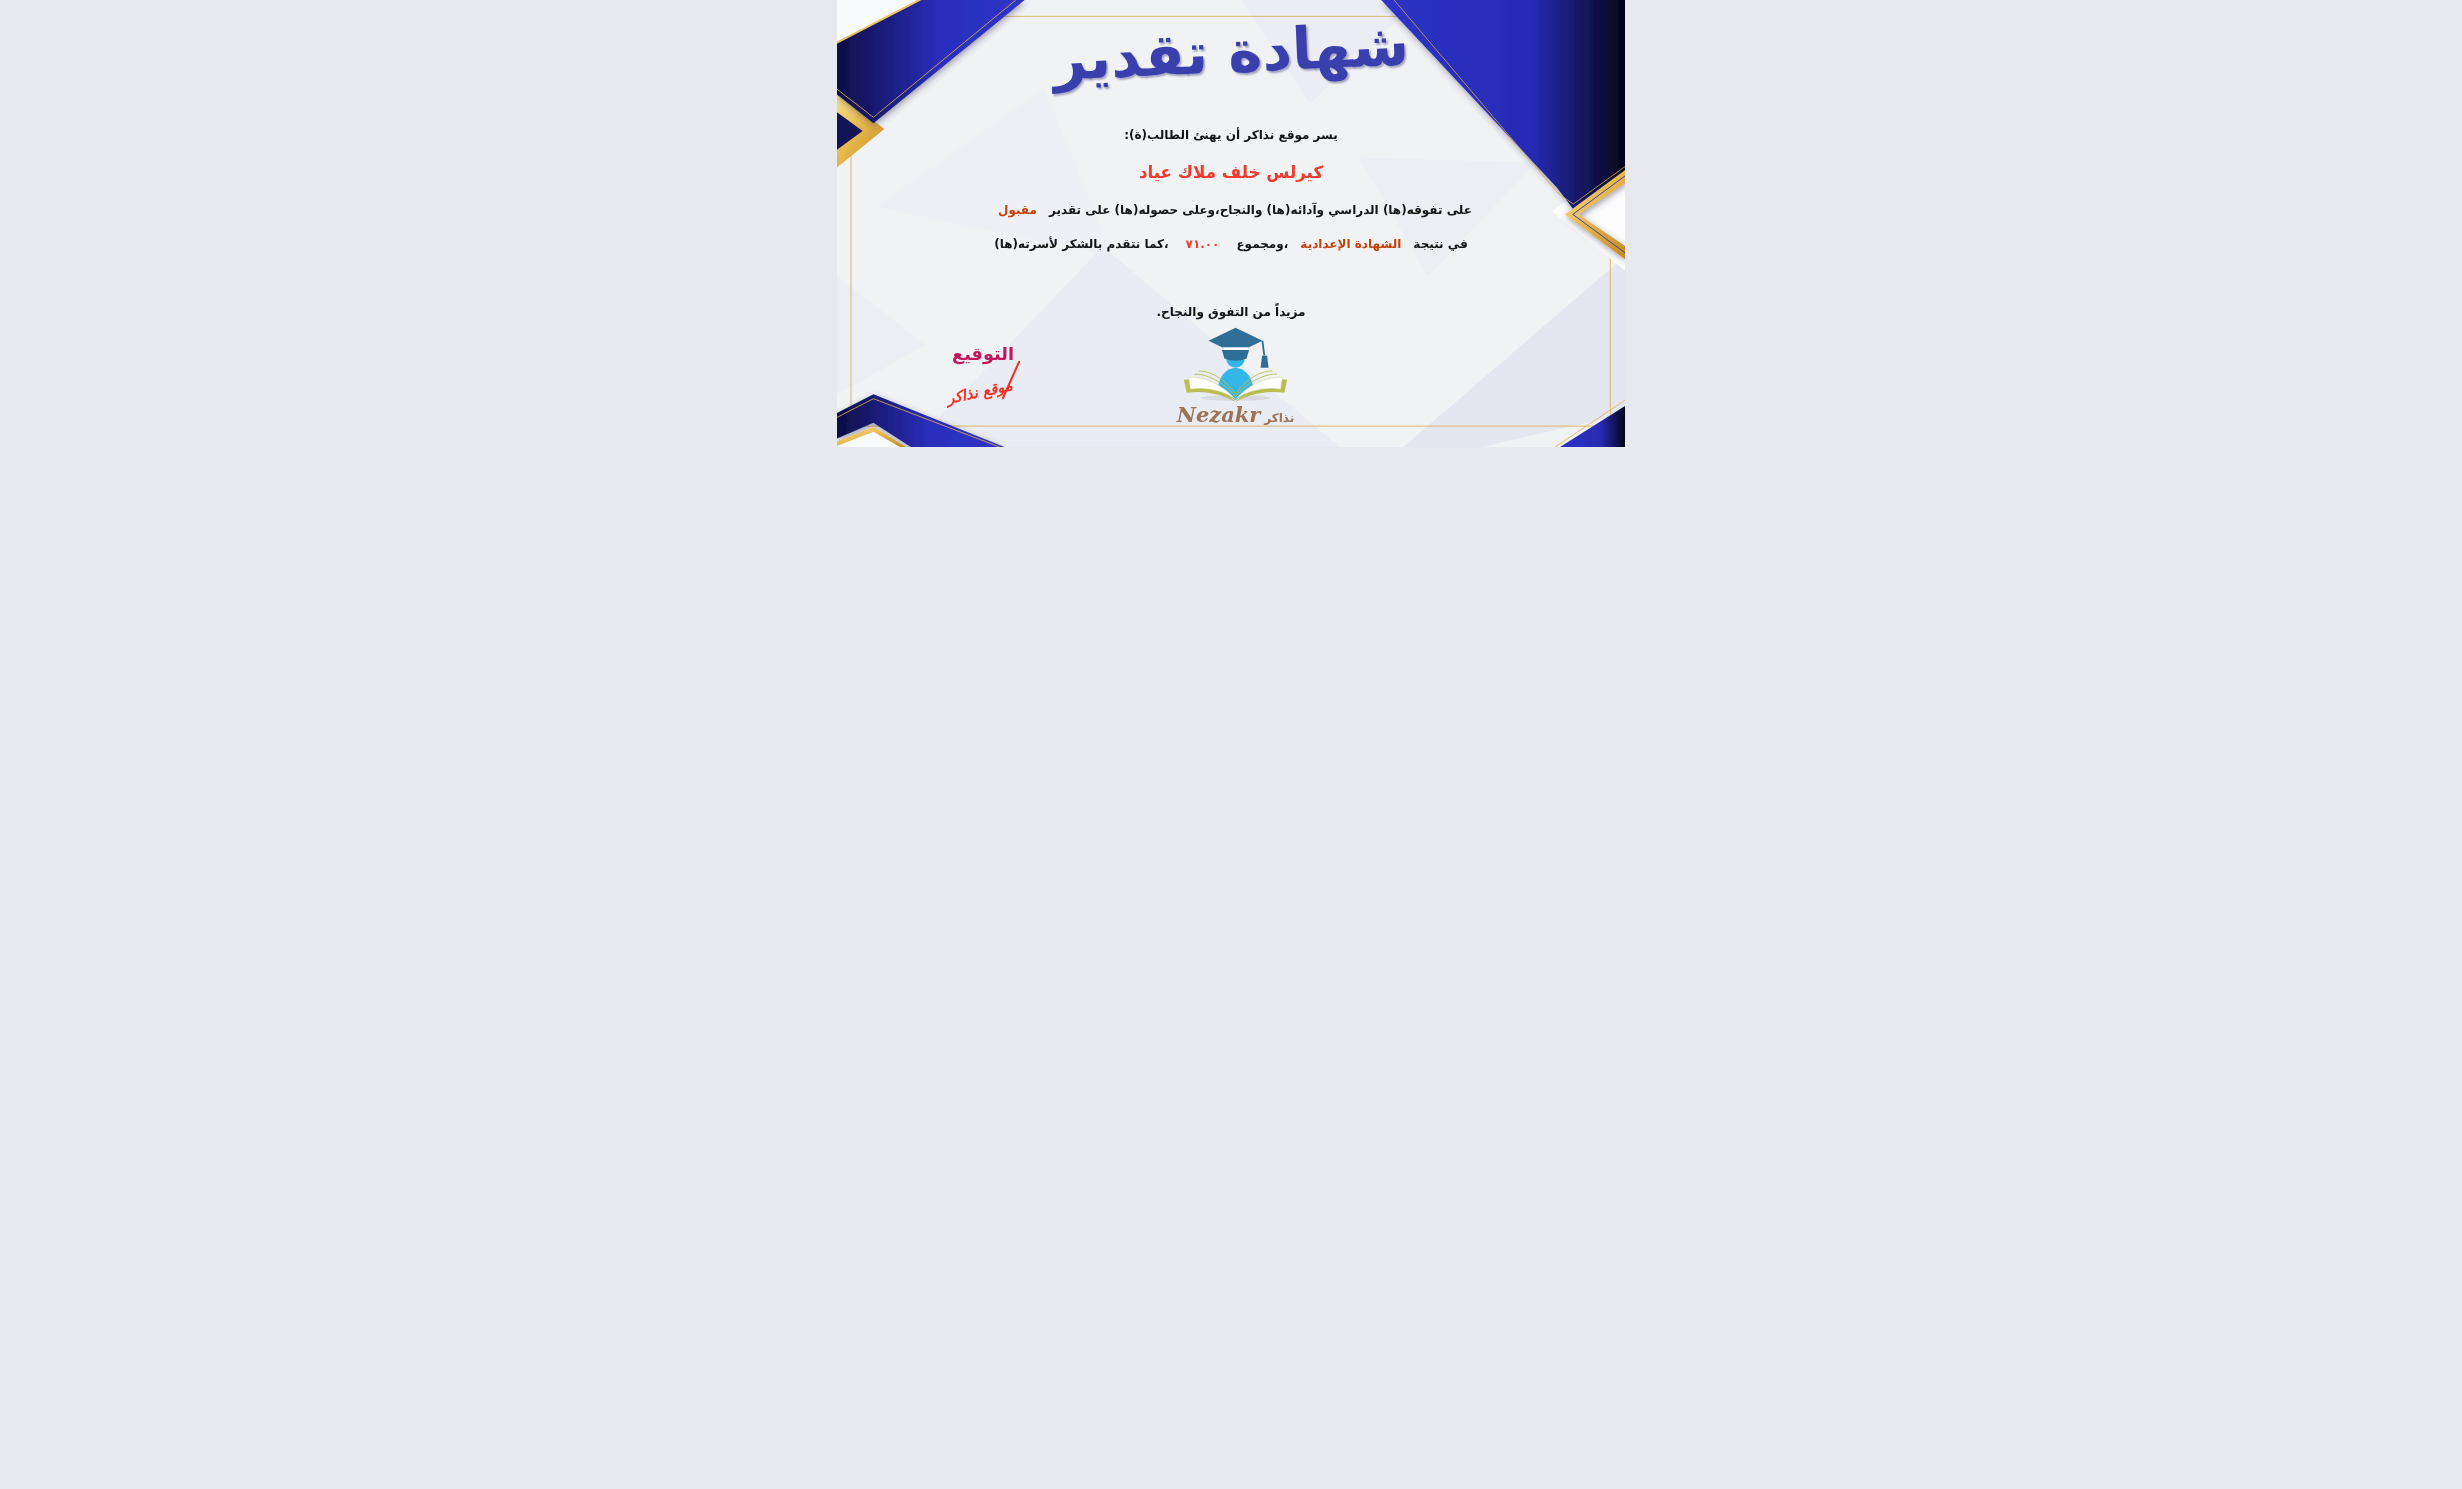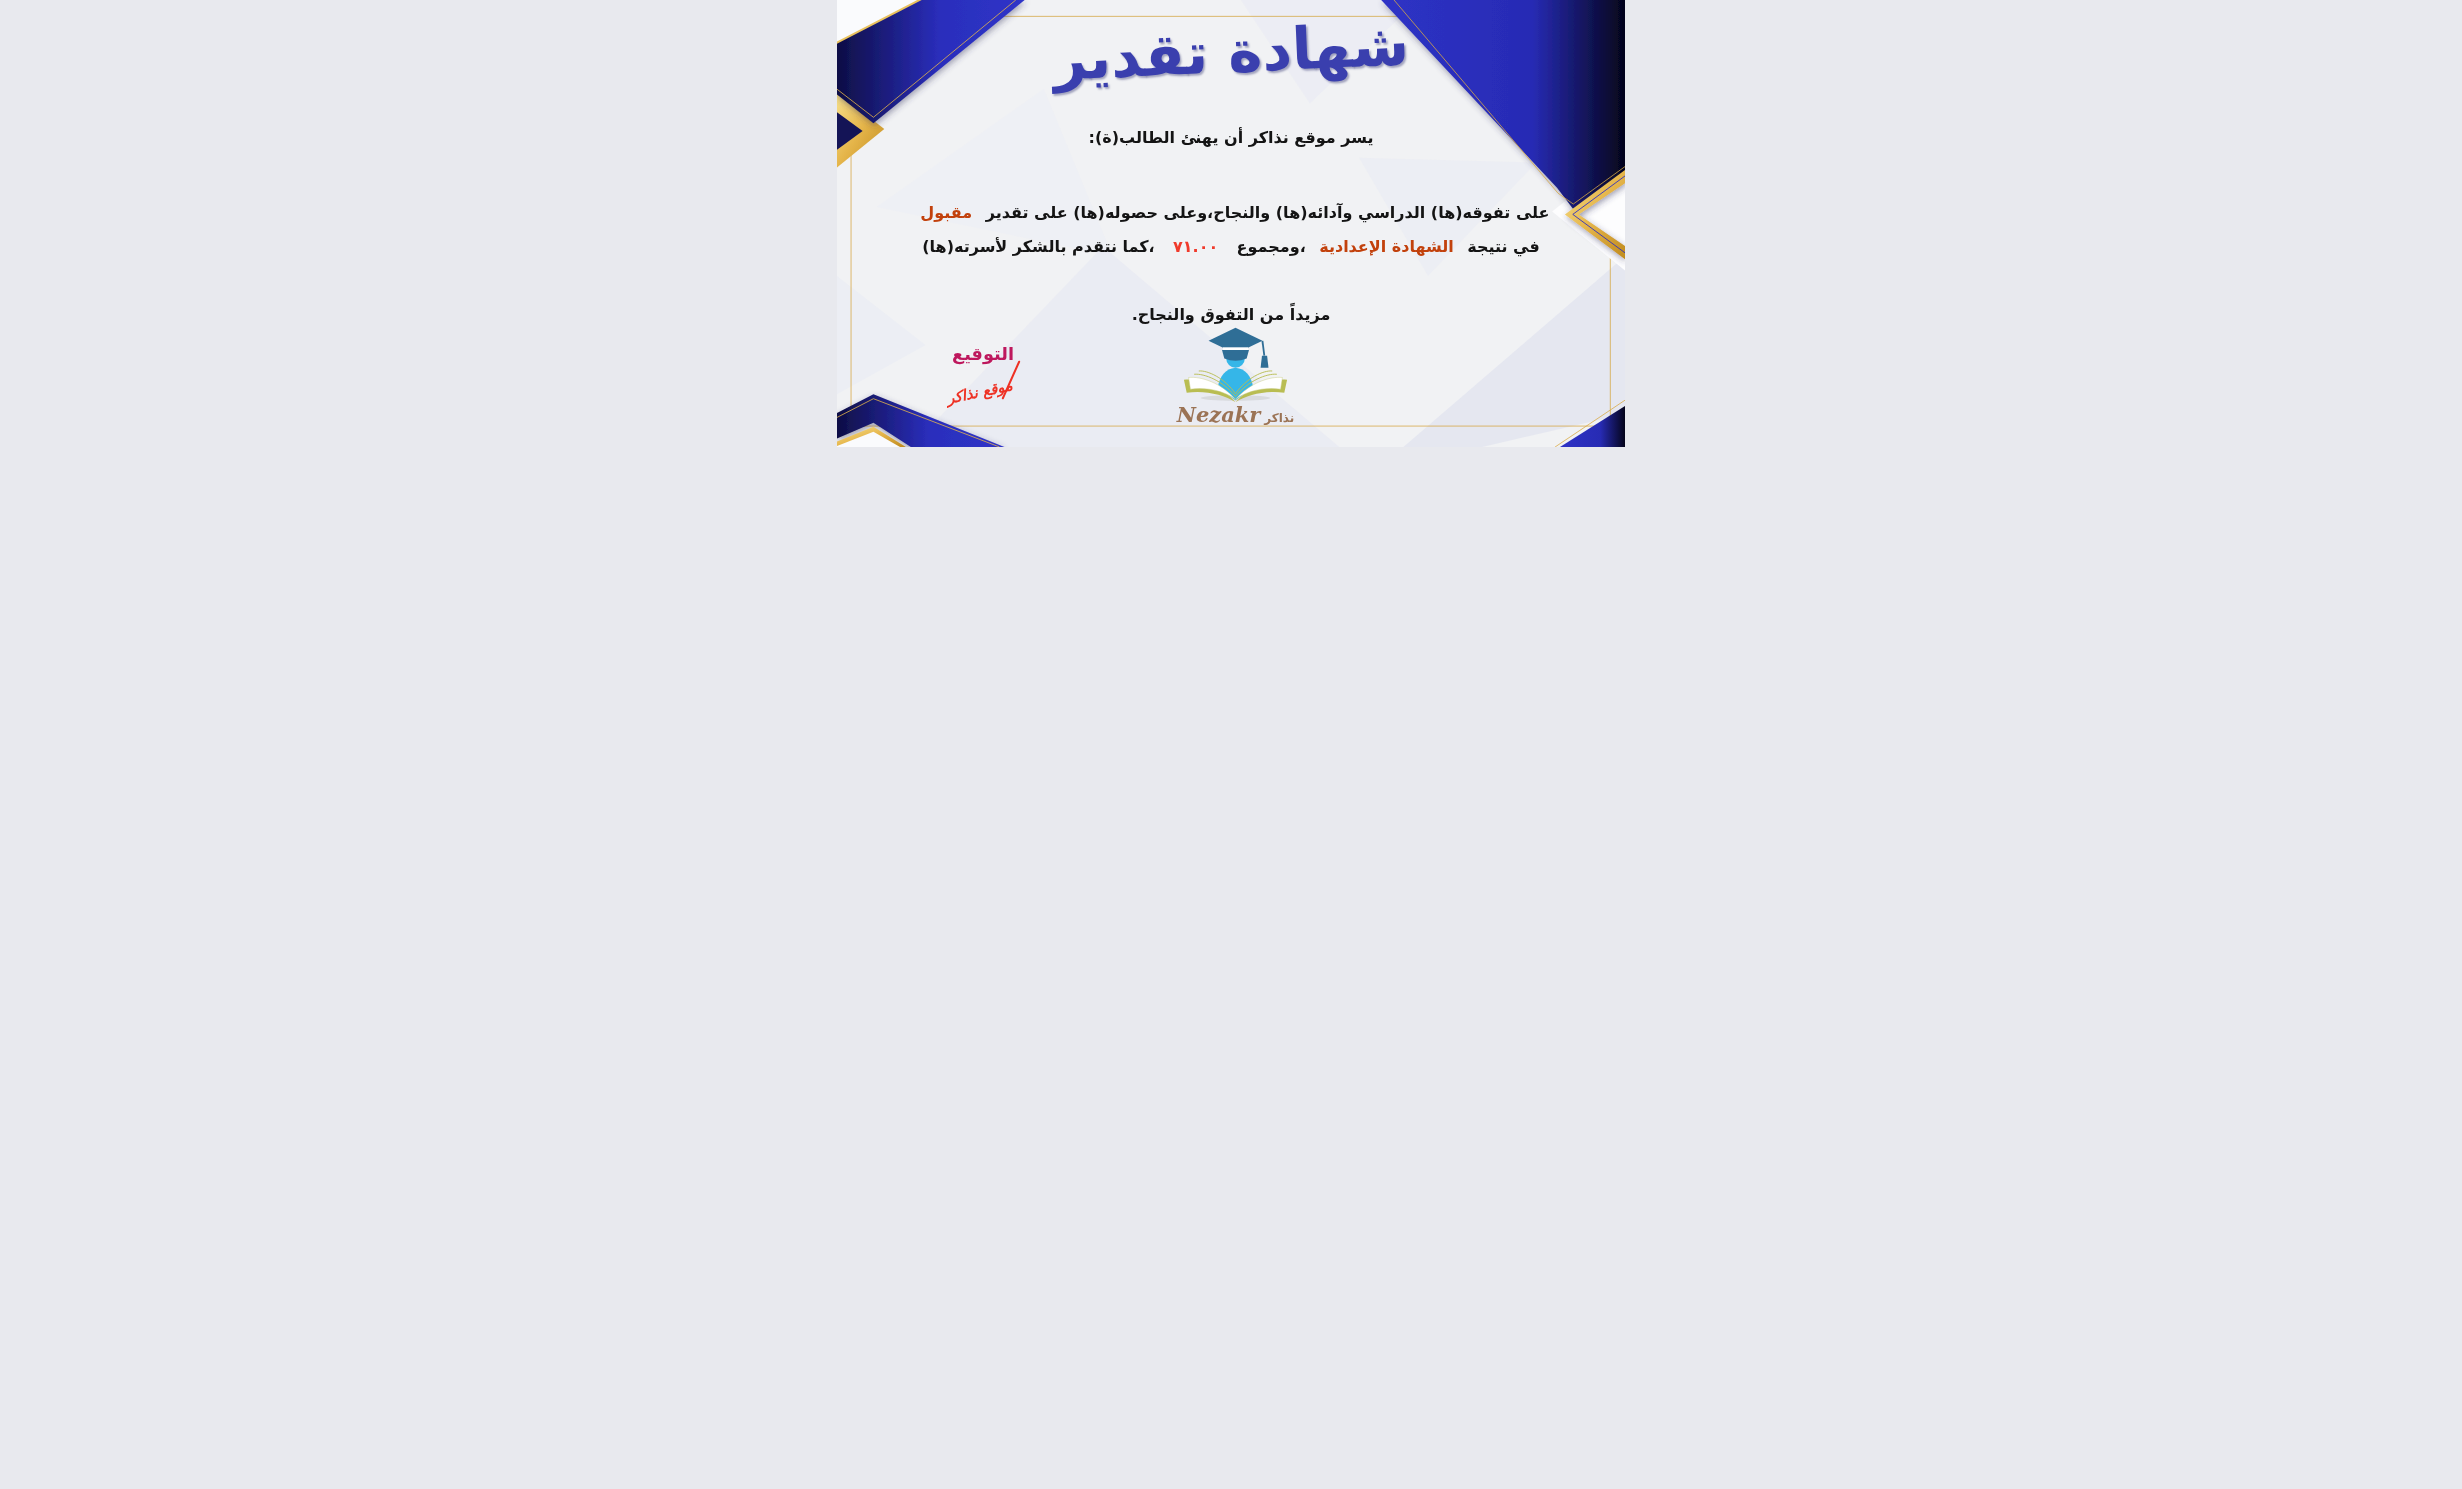--- a/index.html
+++ b/index.html
@@ -11,21 +11,21 @@
   .deco{position:absolute;inset:0;width:100%;height:100%;display:block;}
   .cert-title{
     position:absolute;top:17.7px;left:0;right:0;text-align:center;
     direction:rtl;font-size:58px;font-weight:bold;color:#3a3fae;
     transform:rotate(-2.5deg);
     text-shadow:1.5px 2px 2px rgba(44,48,110,.40);
     pointer-events:none;
   }
   .line{
     position:absolute;left:34px;right:34px;text-align:center;direction:rtl;
-    font-weight:bold;color:#141414;font-size:16px;line-height:1.4;
+    font-weight:bold;color:#141414;font-size:12px;line-height:1.4;
   }
   .l-intro{top:127px;}
   .l-name{top:161px;font-size:16.7px;color:#f03a2b;}
   .l-3{top:202px;}
   .l-4{top:236px;}
   .l-5{top:270px;}
   .l-6{top:304px;}
   .red{color:#c2410c;margin:0 7.9px;}
   .red-num{color:#f03a2b;margin:0 12.8px;}
   .sig-label{
@@ -129,20 +129,21 @@
     <g>
       <line x1="1600" y1="812" x2="1458" y2="907" stroke="#d9a945" stroke-width="1.6"></line>
       <polygon points="1600,824 1600,907 1468,907" fill="url(#gTR)"></polygon>
     </g>
   </svg>
 
   <div class="cert-title">شهادة تقدير</div>
 
   <div class="line l-intro">يسر موقع نذاكر أن يهنئ الطالب(ة):</div>
 
+  <div class="line l-name">كيرلس خلف ملاك عياد</div>
 
   <div class="line l-3">
     <span>على تفوقه(ها) الدراسي وآدائه(ها) والنجاح،وعلى حصوله(ها) على تقدير</span>
     <span class="red">مقبول</span>
   </div>
 
   <div class="line l-4">
     <span>في نتيجة</span>
     <span class="red">الشهادة الإعدادية</span>
     <span>،ومجموع</span>

